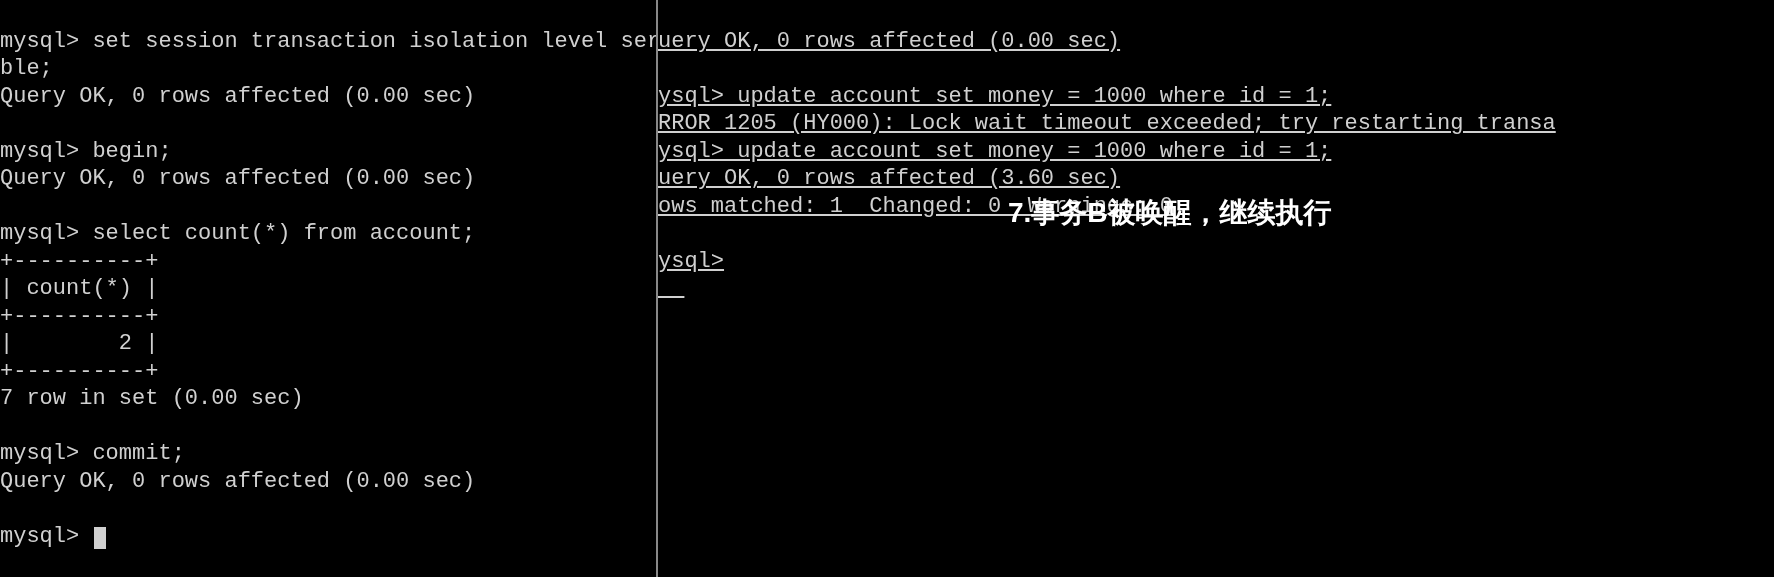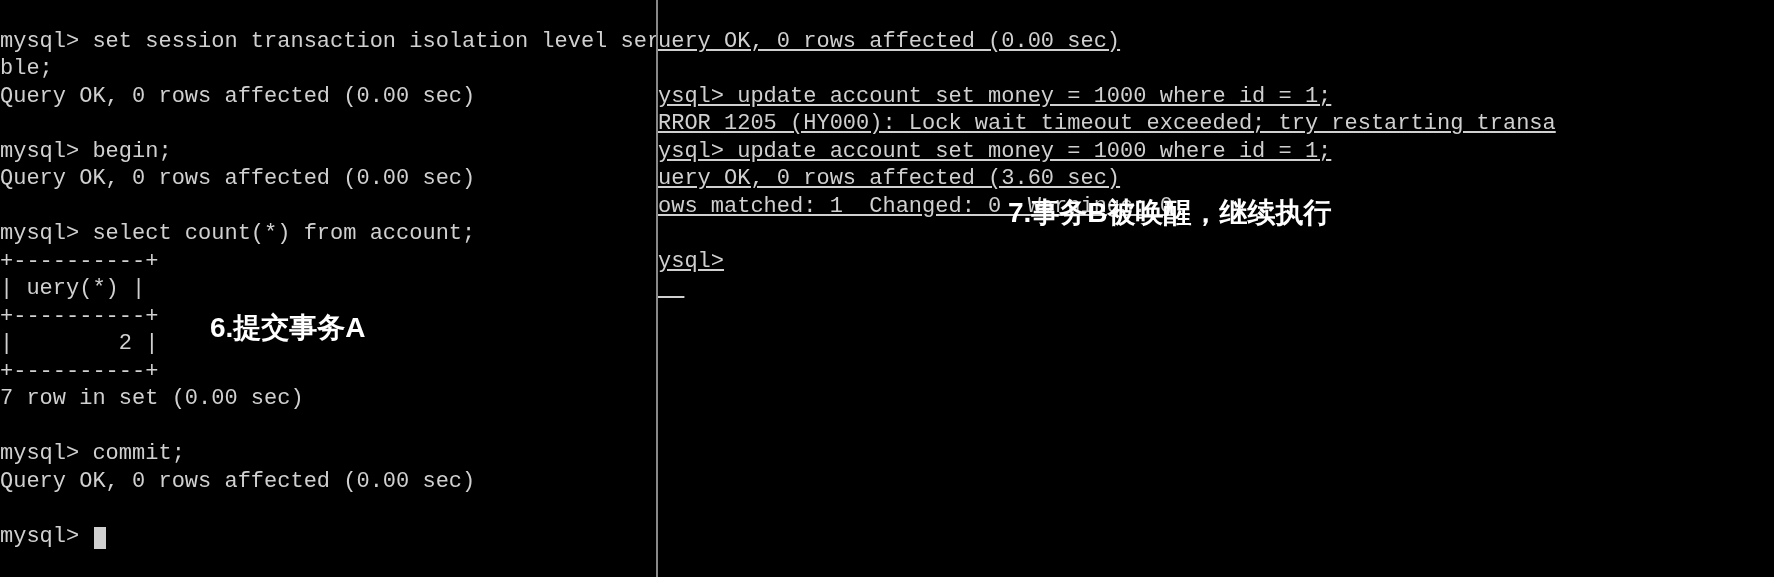--- a/index.html
+++ b/index.html
@@ -58,31 +58,30 @@
 <div class="pane pane-left">
 <span>mysql&gt; set session transaction isolation level serializa</span>
 <span>ble;</span>
 <span>Query OK, 0 rows affected (0.00 sec)</span>
 <span></span>
 <span>mysql&gt; begin;</span>
 <span>Query OK, 0 rows affected (0.00 sec)</span>
 <span></span>
 <span>mysql&gt; select count(*) from account;</span>
 <span>+----------+</span>
-<span>| uery(*) |</span>
+<span>| count(*) |</span>
 <span>+----------+</span>
 <span>|        2 |</span>
 <span>+----------+</span>
 <span>7 row in set (0.00 sec)</span>
 <span></span>
 <span>mysql&gt; commit;</span>
 <span>Query OK, 0 rows affected (0.00 sec)</span>
 <span></span>
 <span>mysql&gt; </span><span class="cursor"></span>
-  <div class="annotation" style="left:210px; top:310px;">6.提交事务A</div>
 </div>
 
 <div class="pane pane-right">
 <span>uery OK, 0 rows affected (0.00 sec)</span>
 <span></span>
 <span>ysql&gt; update account set money = 1000 where id = 1;</span>
 <span>RROR 1205 (HY000): Lock wait timeout exceeded; try restarting transa</span>
 <span>ysql&gt; update account set money = 1000 where id = 1;</span>
 <span>uery OK, 0 rows affected (3.60 sec)</span>
 <span>ows matched: 1  Changed: 0  Warnings: 0</span>

